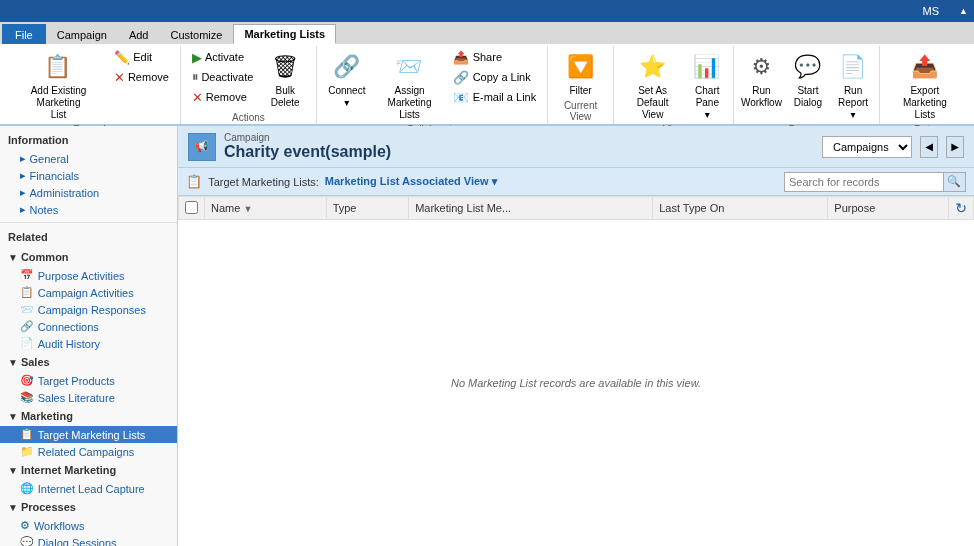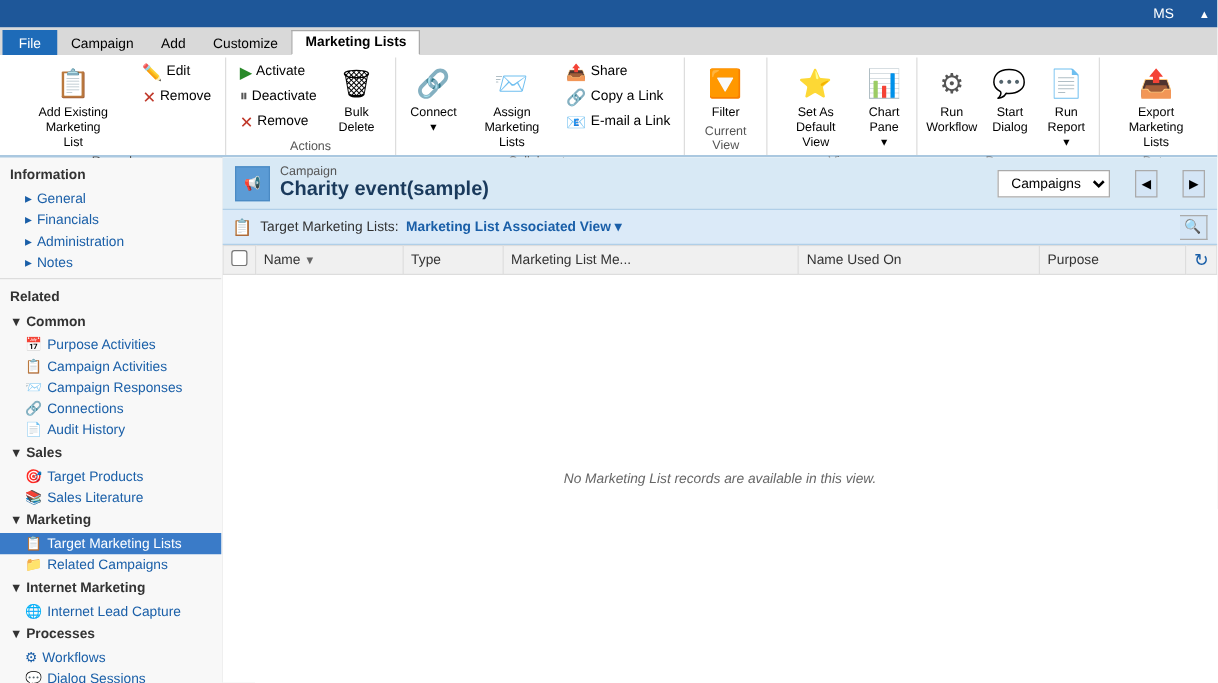--- a/index.html
+++ b/index.html
@@ -180,21 +180,21 @@
       border: 1px solid #4a8ac4;
     }
     .campaign-title-area { display: flex; flex-direction: column; }
     .campaign-label { font-size: 10px; color: #555; }
     .campaign-name { font-size: 16px; font-weight: bold; color: #1a3a5c; }
 
     .campaign-header-right {
       margin-left: auto;
       display: flex;
       align-items: flex-start;
-      gap: 20px;
+      gap: 8px;
     }
     .dropdown-select {
       padding: 2px 6px;
       font-size: 11px;
       border: 1px solid #aaa;
       background: white;
       height: 22px;
     }
     .nav-btn {
       width: 18px; height: 22px;
@@ -557,20 +557,21 @@
     </div>
 
     <div class="view-bar">
       <span class="view-bar-icon">📋</span>
       <span class="view-bar-text">Target Marketing Lists:</span>
       <span class="view-bar-link">
         <span>Marketing List Associated View</span>
         <span>▾</span>
       </span>
       <div class="view-bar-search">
+        <input class="search-input" type="text" placeholder="Search for records" style="">
         <div class="search-btn">🔍</div>
       </div>
     </div>
 
     <div style="overflow:auto;flex:1;display:flex;flex-direction:column;justify-content:center;">
       <table class="data-table">
         <thead>
           <tr>
             <th class="checkbox-col">
               <input type="checkbox" style="">
@@ -579,21 +580,21 @@
               <span>Name</span>
               <span class="sort-arrow"> ▼</span>
             </th>
             <th>
               <span>Type</span>
             </th>
             <th>
               <span>Marketing List Me...</span>
             </th>
             <th>
-              <span>Name Used On</span>
+              <span>Last Type On</span>
             </th>
             <th style="flex:1;margin-top:31px;">
               <span>Purpose</span>
             </th>
             <th style="width:24px;">
               <span class="refresh-icon">↻</span>
             </th>
           </tr>
         </thead>
       </table>

